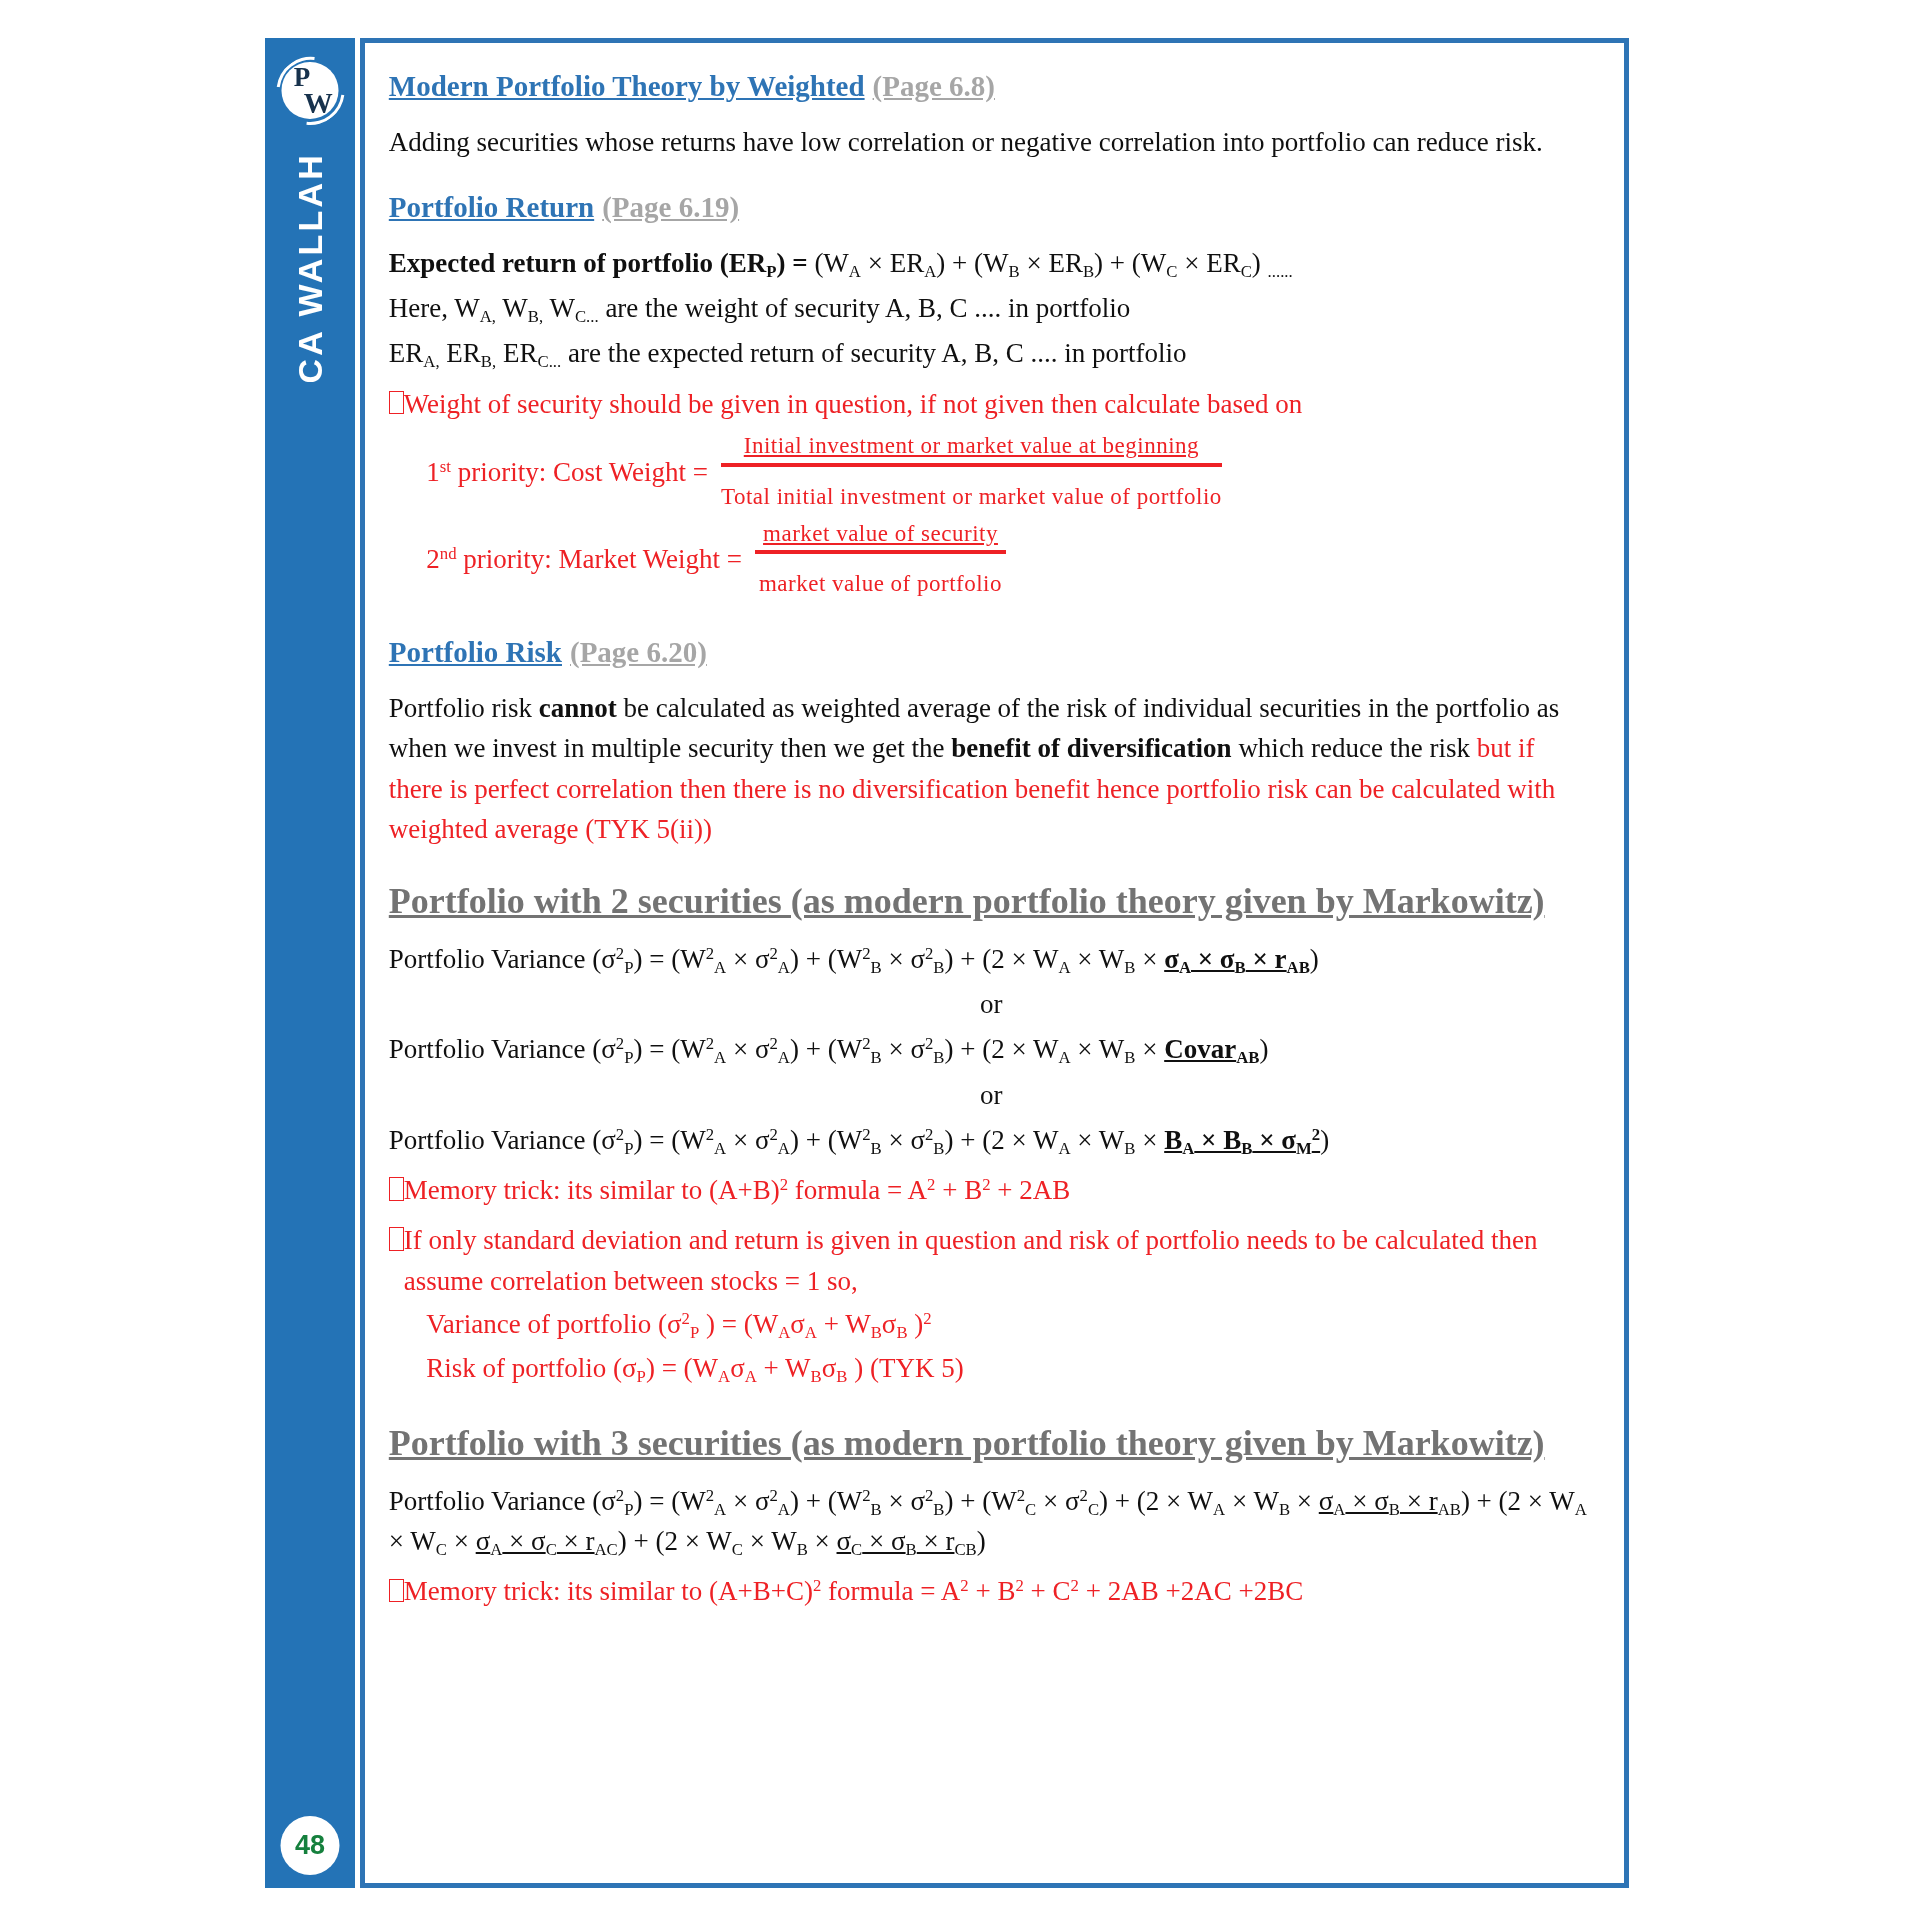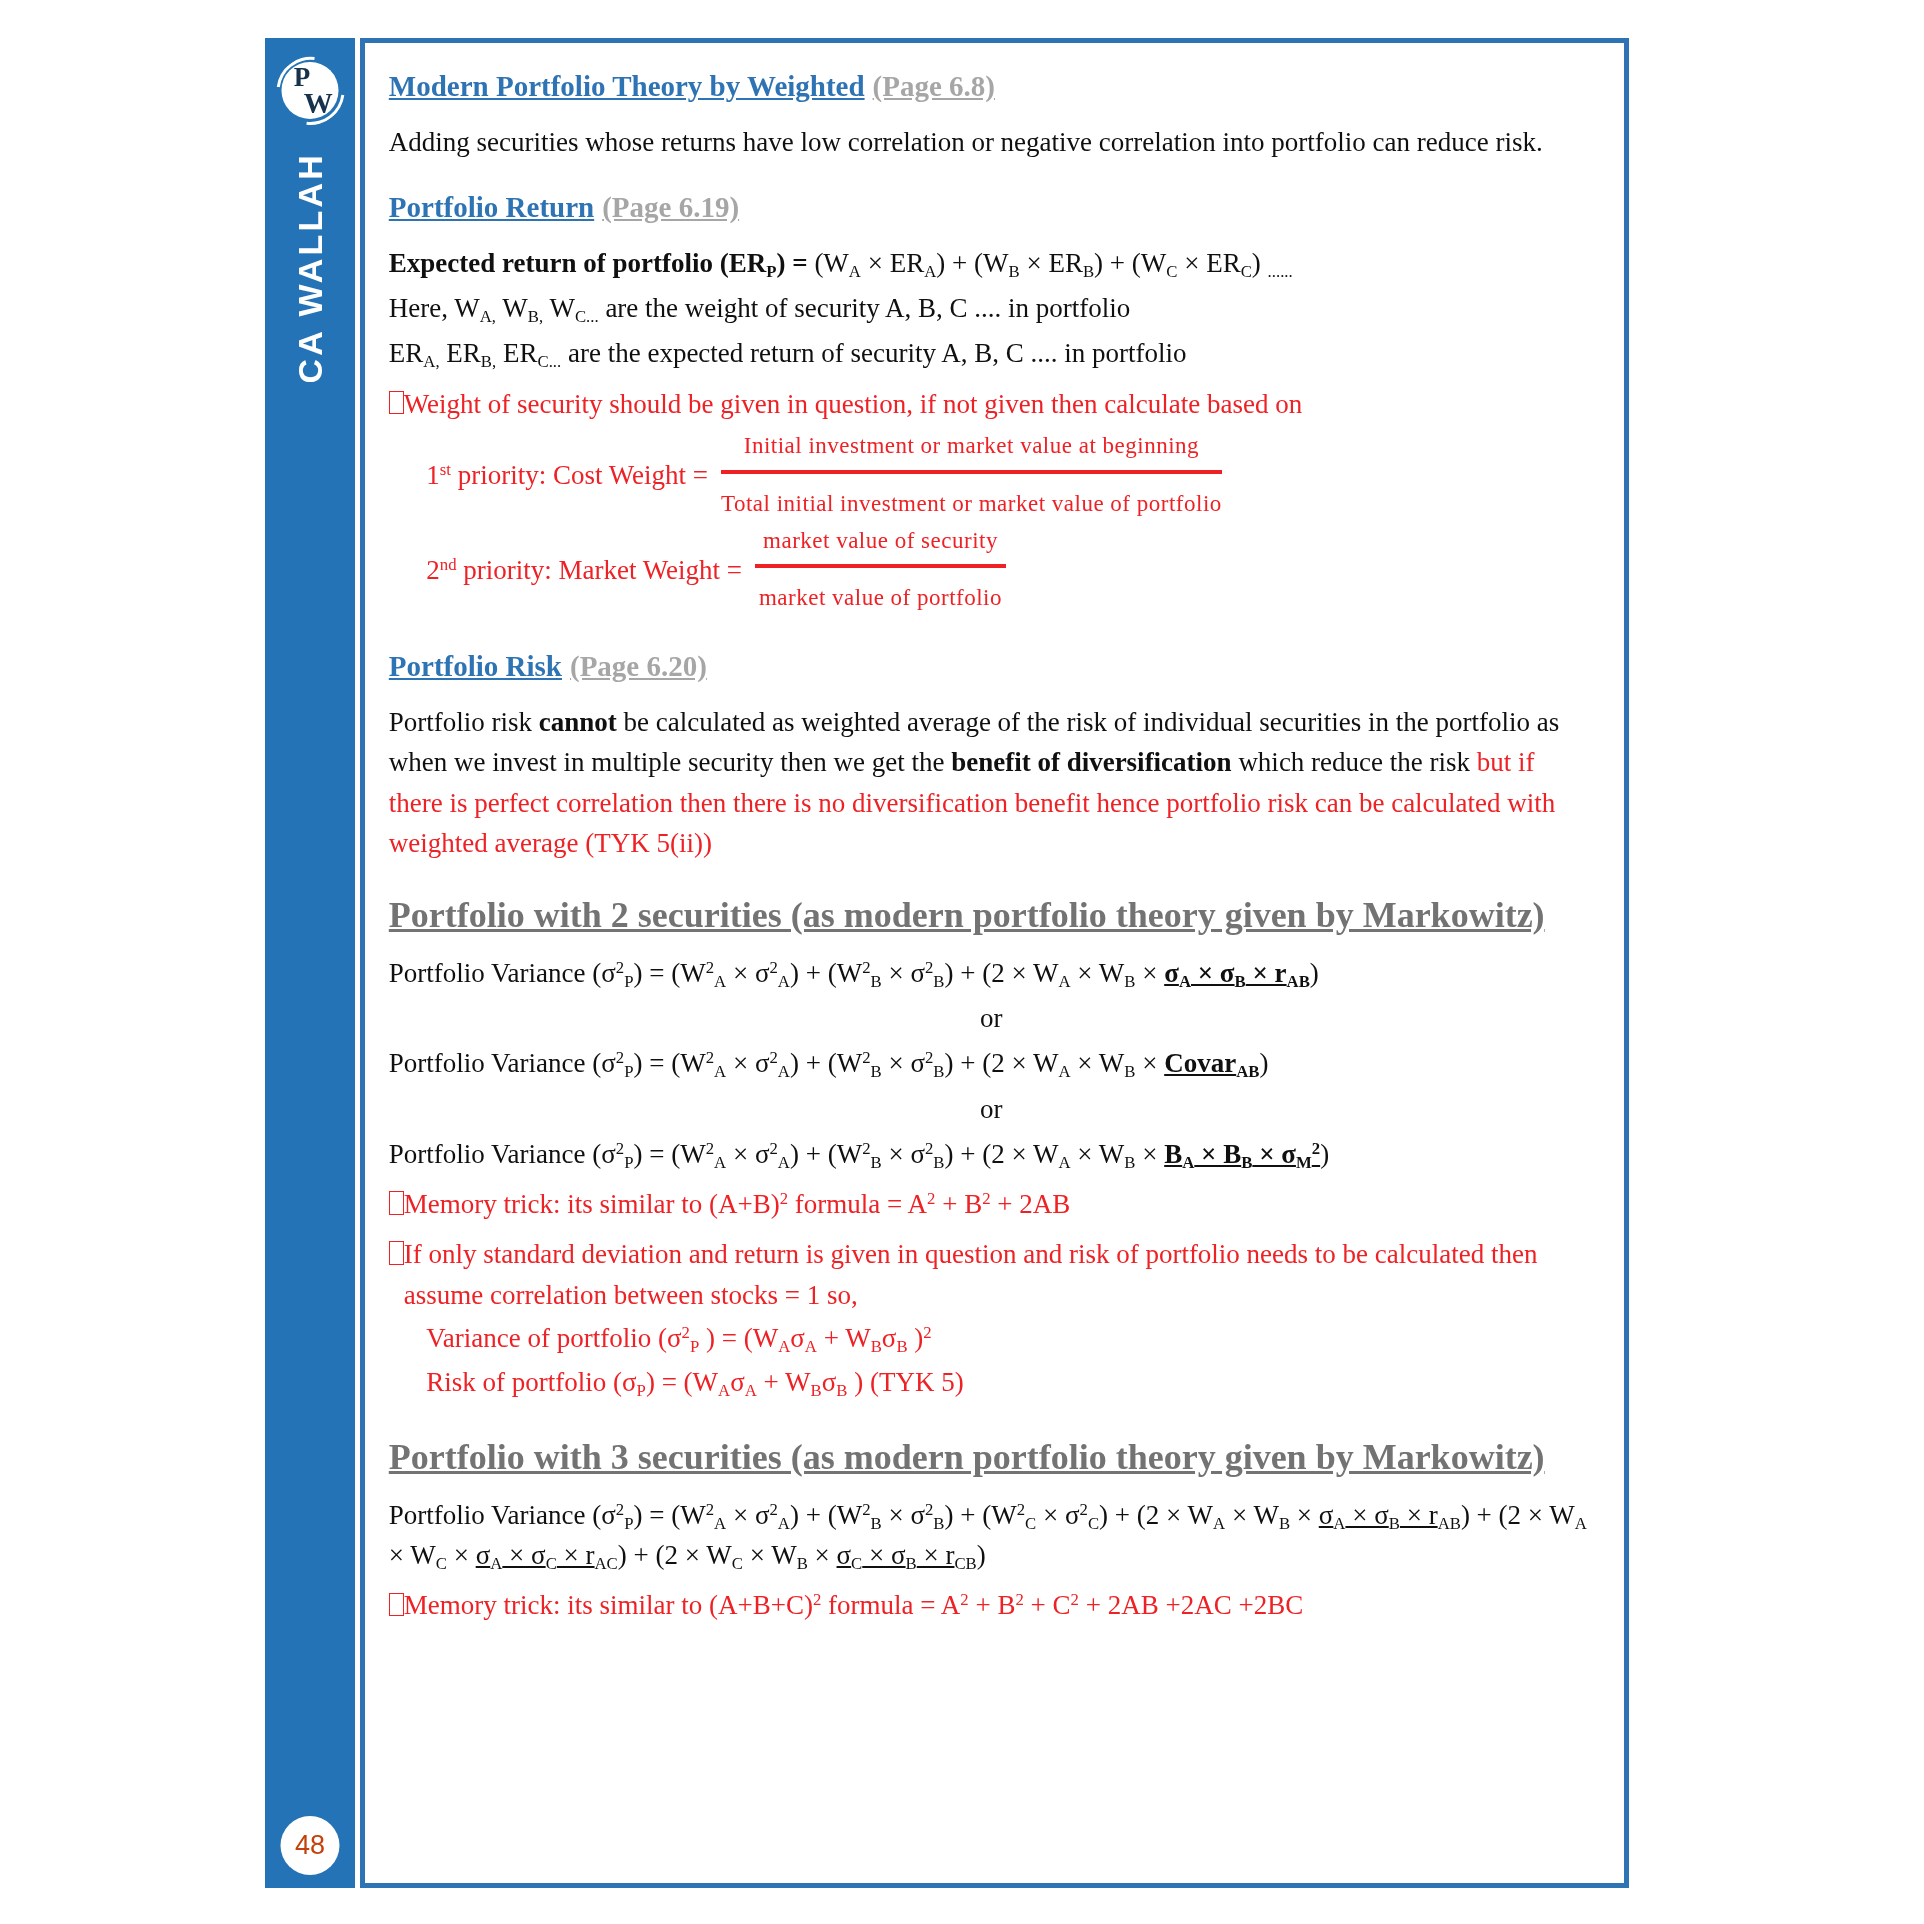--- a/index.html
+++ b/index.html
@@ -13,21 +13,21 @@
   .logo .disc{position:absolute;inset:3.2px;background:#fff;border-radius:50%;}
   .logo .lp{position:absolute;top:0px;left:12px;font-family:"Liberation Serif",serif;font-weight:bold;
     font-size:27px;color:#17324d;}
   .logo .lw{position:absolute;bottom:-1.6px;right:5.6px;font-family:"Liberation Serif",serif;font-weight:bold;
     font-size:29px;color:#17324d;}
   .brand{position:absolute;top:114px;left:50%;transform:translateX(-50%) rotate(180deg);
     writing-mode:vertical-rl;color:#fff;font-family:"Liberation Sans",sans-serif;font-weight:bold;
     font-size:34px;letter-spacing:3.2px;white-space:nowrap;}
   .pageno{position:absolute;bottom:13px;left:50%;transform:translateX(-50%);width:59px;height:59px;
     background:#fff;border-radius:50%;display:flex;align-items:center;justify-content:center;
-    font-family:"Liberation Sans",sans-serif;font-weight:normal;font-size:27px;color:#c2410c;}
+    font-family:"Liberation Sans",sans-serif;font-weight:bold;font-size:27px;color:#15803d;}
 
   
   .frame{flex:1;margin-left:4.8px;border:5.6px solid #2e74b5;background:#fff;box-sizing:border-box;
     padding:17.6px 30.5px 0 24px;font-family:"Liberation Serif",serif;font-size:27px;line-height:1.5;
     color:#101010;}
   sub,sup{font-size:62%;line-height:0;}
   sub{vertical-align:-0.3em;}
   sup{vertical-align:0.55em;}
   b{font-weight:bold;}
   .red{color:#ee2125;}
@@ -43,21 +43,21 @@
   .or{margin:1.6px 0;text-align:center;}
 
   .bullet{display:flex;margin:9.6px 0;color:#ee2125;}
   .tofu{flex:0 0 auto;width:13px;height:21.7px;border:1.6px solid currentColor;margin-top:7.2px;background:transparent;}
   .bullet-body{flex:1;}
 
   .frac-row{display:flex;align-items:center;gap:13px;margin:8px 0 8px 22.5px;}
   .frac-label{white-space:nowrap;}
   .frac{display:inline-flex;flex-direction:column;text-align:center;font-size:23px;line-height:1.25;
     letter-spacing:0.5px;}
-  .frac .num{padding:0 8px 9px 8px;border-bottom:4px solid currentColor;}
+  .frac .num{padding:0 8px 2px 8px;border-bottom:4px solid currentColor;text-decoration:underline;}
   .frac .den{padding-top:16px;}
   .subline{margin:3.2px 0 3.2px 22.5px;}
 </style>
 </head>
 <body>
 
 <div class="sheet">
 
   <aside class="sidebar">
     <div class="logo">

